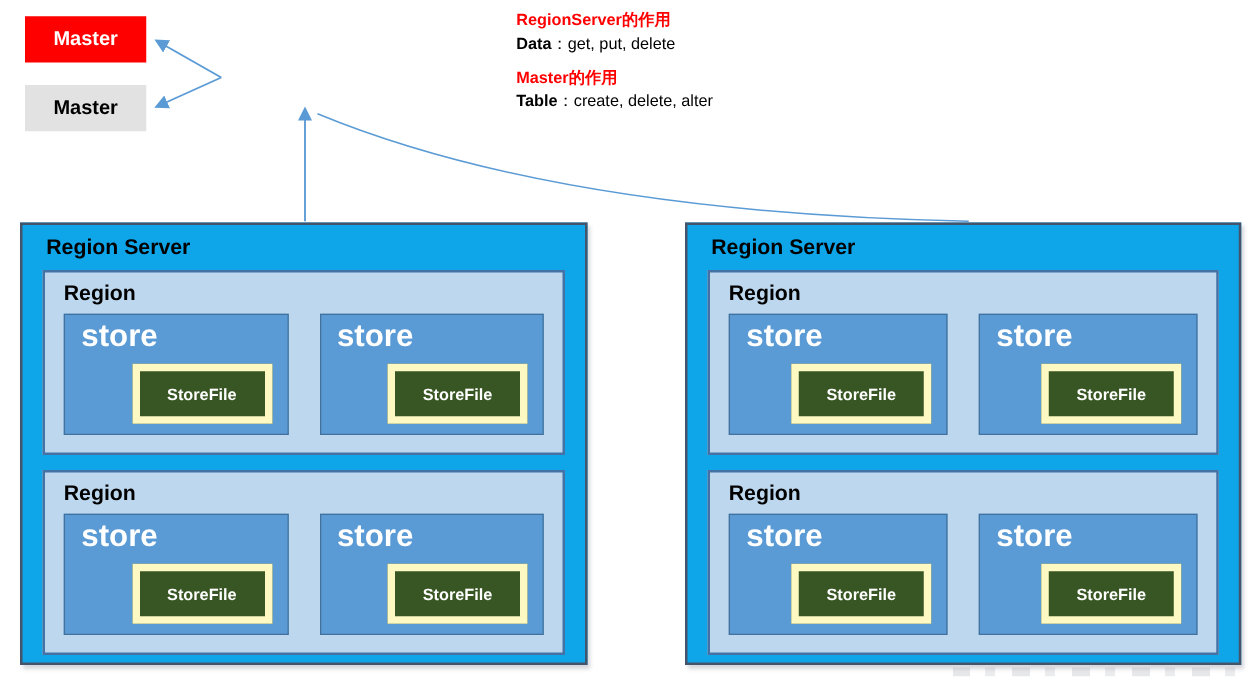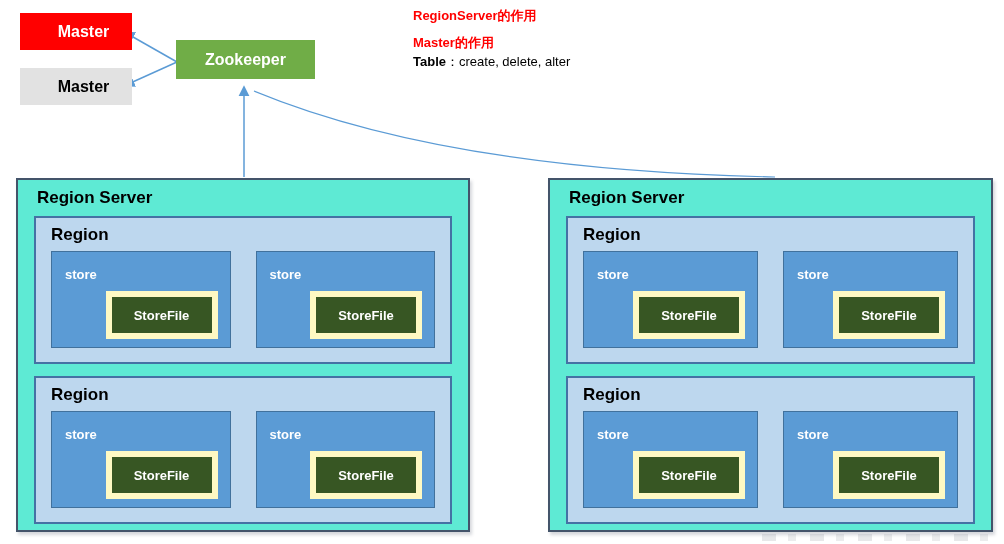--- a/index.html
+++ b/index.html
@@ -10,57 +10,57 @@
     overflow: hidden; position: relative;
   }
   .canvas { position: absolute; inset: 0; width: 1004px; height: 544px; }
 
   svg.arrows { position: absolute; left: 0; top: 0; width: 1004px; height: 544px; pointer-events: none; }
 
   
   .master {
     position: absolute; width: 97px; height: 37px;
     display: flex; align-items: center; justify-content: center;
-    font-weight: bold; font-size: 16px; padding-left: 15px;
+    font-weight: bold; font-size: 16px;
   }
   .master.primary { left: 20px; top: 13px; background: #ff0000; color: #ffffff; }
   .master.backup  { left: 20px; top: 68px; background: #e2e2e2; color: #000000; }
   .zookeeper {
     position: absolute; left: 176px; top: 40px; width: 139px; height: 39px;
     background: #70ad47; color: #ffffff; font-weight: bold; font-size: 16px;
     display: flex; align-items: center; justify-content: center;
   }
 
   
   .annotations { position: absolute; left: 413px; top: 6px; white-space: nowrap; font-size: 13px; color: #000; }
   .ann-title { color: #ff0000; font-weight: bold; line-height: 19px; }
   .ann-line  { line-height: 19px; }
   .ann-line b { font-weight: bold; }
   .ann-block + .ann-block { margin-top: 8px; }
 
   
   .rs {
     position: absolute; top: 178px; height: 354px; box-sizing: border-box;
-    background: #5eead4; border: 2px solid #44546a;
+    background: #0ea5e9; border: 2px solid #44546a;
     box-shadow: 2px 3px 3px rgba(90,100,115,0.25);
   }
   .rs.one { left: 16px;  width: 454px; }
   .rs.two { left: 548px; width: 445px; }
   .rs-title { font-size: 17px; font-weight: bold; color: #000; padding: 8px 0 8px 19px; line-height: 20px; }
   .region {
     margin: 0 16px 12px 16px; height: 148px; box-sizing: border-box;
     background: #bdd7ee; border: 2px solid #4472a4;
   }
   .region-title { font-size: 17px; font-weight: bold; color: #000; padding: 7px 0 6px 15px; line-height: 20px; }
   .stores { display: flex; gap: 25px; padding: 0 15px; height: 97px; }
   .store {
     flex: 1; position: relative; box-sizing: border-box;
     background: #5b9bd5; border: 1.5px solid #41719c;
   }
-  .store-label { color: #ffffff; font-weight: bold; font-size: 13px; padding: 15px 0 0 13px; }
+  .store-label { color: #ffffff; font-weight: bold; font-size: 25px; padding: 3px 0 0 13px; }
   .storefile {
     position: absolute; right: 12px; bottom: 8px; width: 100px; height: 36px;
     background: #375623; border: 6px solid #fef9c3; color: #ffffff;
     font-weight: bold; font-size: 13px;
     display: flex; align-items: center; justify-content: center;
   }
 
   
   .watermark {
     position: absolute; left: 762px; top: 534px; width: 238px; height: 7px;
@@ -86,27 +86,25 @@
     <line x1="244" y1="177" x2="244" y2="88" stroke="#5b9bd5" stroke-width="1.5" marker-end="url(#arrow)"></line>
     <path d="M 775 177 Q 445 170 254 91" fill="none" stroke="#5b9bd5" stroke-width="1.2"></path>
   </svg>
 
   <div class="master primary">
     <span>Master</span>
   </div>
   <div class="master backup">
     <span>Master</span>
   </div>
-  <div class="zookeeper">
-    <span>Zookeeper</span>
-  </div>
 
   <div class="annotations">
     <div class="ann-block">
       <div class="ann-title">RegionServer的作用</div>
+      <div class="ann-line"><b>Data</b><span>：get, put, delete</span></div>
     </div>
     <div class="ann-block">
       <div class="ann-title">Master的作用</div>
       <div class="ann-line"><b>Table</b><span>：create, delete, alter</span></div>
     </div>
   </div>
 
   <div class="rs one">
     <div class="rs-title">Region Server</div>
     <div class="region">

